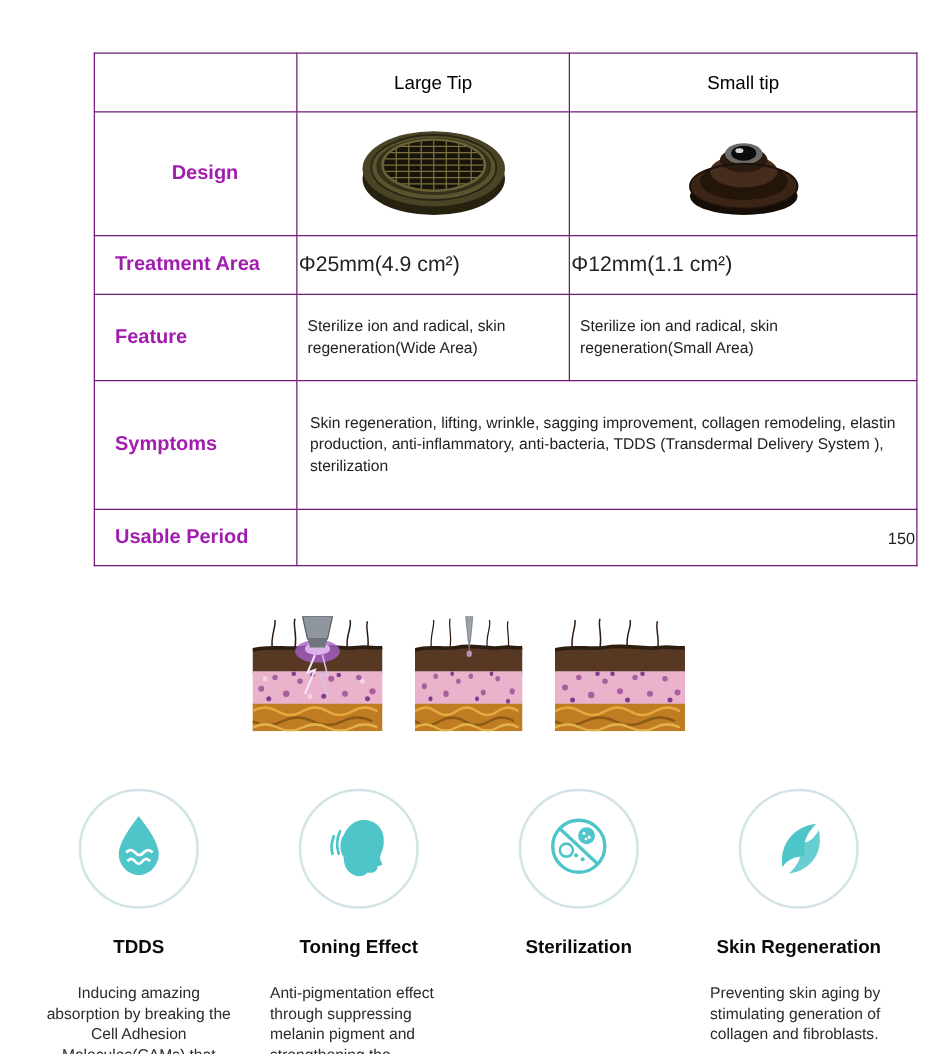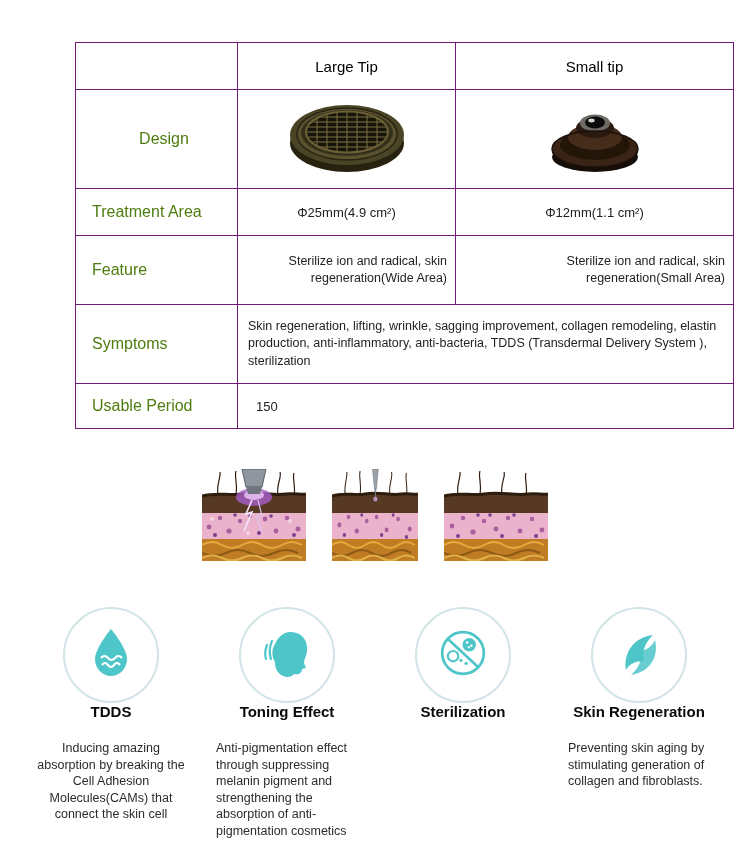--- a/index.html
+++ b/index.html
@@ -4,41 +4,41 @@
 <style>
   html,body{margin:0;padding:0;background:#ffffff;}
   body{width:750px;min-height:843px;font-family:"Liberation Sans",sans-serif;color:#000;}
   .page{width:750px;overflow:hidden;}
 
   
   table.spec{border-collapse:collapse;margin:42px 0 0 75px;width:658px;table-layout:fixed;}
   table.spec td,table.spec th{border:1px solid #701a75;vertical-align:middle;}
   col.c1{width:162px;} col.c2{width:218px;} col.c3{width:278px;}
   tr.hd td{height:44px;text-align:center;font-size:15px;font-weight:400;}
-  td.rowlabel{font-size:16px;padding-left:16px;text-align:left;color:#4d7c0f;}
+  td.rowlabel{font-size:16px;padding-left:16px;text-align:left;color:#a21caf;font-weight:bold;}
   tr.design td{height:96px;text-align:center;}
   tr.treat td{height:44px;margin-top:36px;}
-  td.val{text-align:center;font-size:13px;color:#222;}
+  td.val{font-size:17px;color:#222;}
   tr.feat td{height:60px;}
-  td.feattxt{font-size:12.5px;color:#222;padding:4px 8px;line-height:1.35;text-align:right;vertical-align:middle;}
+  td.feattxt{font-size:12.5px;color:#222;padding:4px 8px;line-height:1.35;text-align:left;vertical-align:middle;}
   tr.symp td{height:66px;}
-  td.symptxt{font-size:12.5px;color:#222;padding:6px 10px;line-height:1.4;text-align:left;vertical-align:middle;}
+  td.symptxt{font-size:12.5px;color:#222;padding:18px 10px;line-height:1.4;text-align:left;vertical-align:middle;}
   tr.usable td{height:42px;}
-  td.usabletxt{font-size:13px;color:#222;padding-left:18px;text-align:left;vertical-align:middle;}
+  td.usabletxt{font-size:13px;color:#222;padding-left:18px;text-align:right;vertical-align:middle;}
 
   
   .skin-row{display:flex;justify-content:center;gap:26px;margin-top:40px;}
   .skin-panel{line-height:0;}
 
   
   .benefits{display:flex;justify-content:center;gap:14px;margin-top:46px;padding:0 18px;}
   .benefit{width:162px;display:flex;flex-direction:column;align-items:center;}
   .benefit-circle{width:92px;height:92px;border-radius:50%;border:2px solid #d2e4e7;background:#fff;
     display:flex;align-items:center;justify-content:center;}
-  .benefit-title{font-size:15px;font-weight:bold;color:#0a0a0a;text-align:center;}
+  .benefit-title{margin-top:22px;font-size:15px;font-weight:bold;color:#0a0a0a;text-align:center;}
   .benefit-desc{margin-top:20px;font-size:12.5px;line-height:1.32;color:#2b2b2b;width:150px;}
   .benefit-desc.center{text-align:center;}
   .benefit-desc.left{text-align:left;padding-left:8px;}
 </style>
 </head>
 <body>
 
 <div class="page">
 
   <table class="spec">

